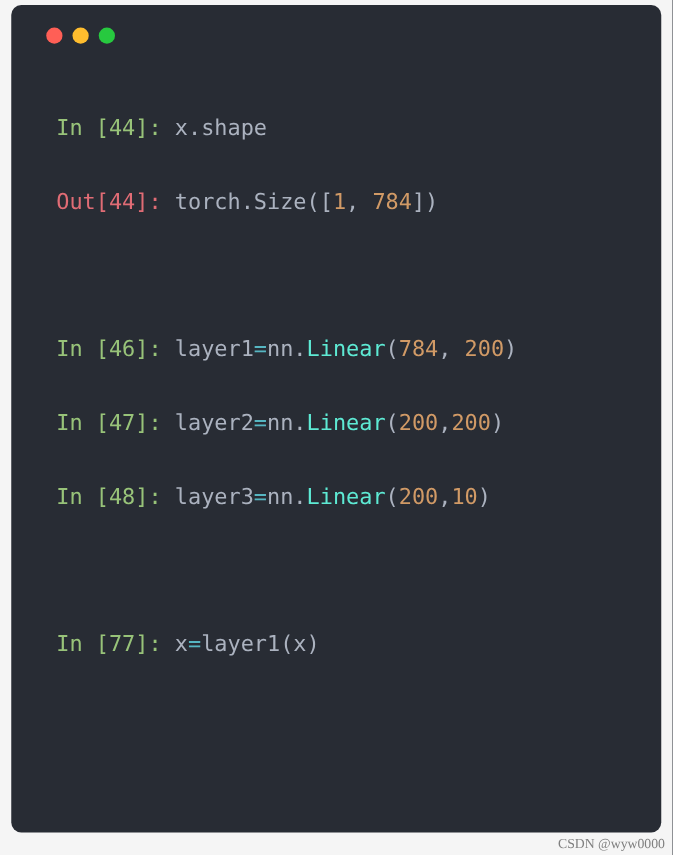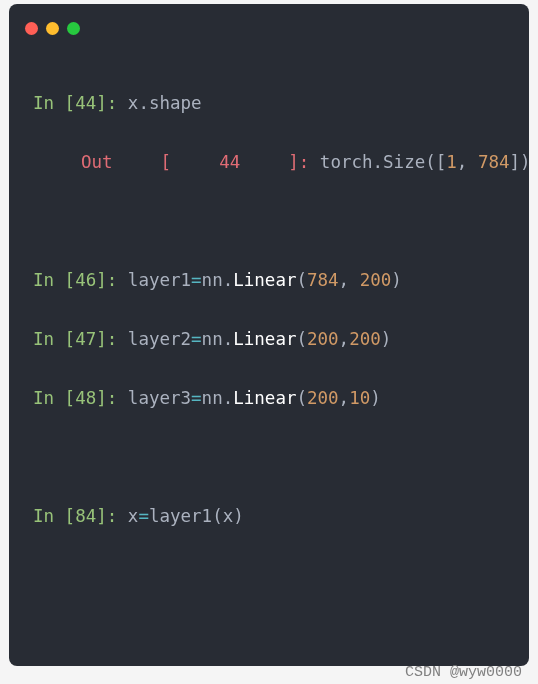--- a/index.html
+++ b/index.html
@@ -9,21 +9,21 @@
       background: #f5f5f5;
       font-family: "Menlo", "Monaco", "Consolas", monospace;
       position: relative;
     }
     .terminal {
       width: 520px;
       height: 662px;
       margin: 4px auto 0;
       background: #282c34;
       border-radius: 8px;
-      padding: 18px 0 0 0;
+      padding: 18px 0 0 12px;
       overflow: hidden;
     }
     .titlebar {
       display: flex;
       gap: 8px;
       padding-left: 16px;
       margin-bottom: 24px;
     }
     .dot {
       width: 13px;
@@ -34,53 +34,53 @@
     .dot-yellow { background: #ffbd2e; }
     .dot-green { background: #27c93f; }
     .code {
       padding: 0 24px;
       font-size: 17.5px;
       line-height: 29.5px;
       white-space: pre;
       color: #abb2bf;
     }
     .green { color: #98c379; }
-    .red { color: #e06c75; margin-left: 48px; }
+    .red { color: #e06c75; }
     .orange { color: #d19a66; }
     .plain { color: #abb2bf; }
     .cyan { color: #56b6c2; }
-    .purple { color: #ffffff; }
+    .purple { color: #5eead4; }
     .line { display: block; min-height: 29.5px; }
     .watermark {
       position: absolute;
       bottom: 3px;
-      right: 16px;
-      font-size: 15px;
+      right: 6px;
+      font-size: 11px;
       color: #808080;
-      font-family: Liberation Mono, monospace;
+      font-family: Liberation Serif, serif;
     }
   </style>
 </head>
 <body>
 
 <div class="terminal">
   <div class="titlebar">
     <div class="dot dot-red"></div>
     <div class="dot dot-yellow"></div>
     <div class="dot dot-green"></div>
   </div>
   <div class="code">
 <span class="line"><span class="green">In </span><span class="green">[</span><span class="green">44</span><span class="green">]: </span><span class="plain">x</span><span class="plain">.shape</span></span>
 <span class="line"><span class="red">Out</span><span class="red">[</span><span class="red">44</span><span class="red">]: </span><span class="plain">torch</span><span class="plain">.</span><span class="plain">Size</span><span class="plain">([</span><span class="orange">1</span><span class="plain">, </span><span class="orange">784</span><span class="plain">])</span></span>
 <span class="line"></span>
 <span class="line"><span class="green">In </span><span class="green">[</span><span class="green">46</span><span class="green">]: </span><span class="plain">layer1</span><span class="cyan">=</span><span class="plain">nn</span><span class="plain">.</span><span class="purple">Linear</span><span class="plain">(</span><span class="orange">784</span><span class="plain">, </span><span class="orange">200</span><span class="plain">)</span></span>
 <span class="line"><span class="green">In </span><span class="green">[</span><span class="green">47</span><span class="green">]: </span><span class="plain">layer2</span><span class="cyan">=</span><span class="plain">nn</span><span class="plain">.</span><span class="purple">Linear</span><span class="plain">(</span><span class="orange">200</span><span class="plain">,</span><span class="orange">200</span><span class="plain">)</span></span>
 <span class="line"><span class="green">In </span><span class="green">[</span><span class="green">48</span><span class="green">]: </span><span class="plain">layer3</span><span class="cyan">=</span><span class="plain">nn</span><span class="plain">.</span><span class="purple">Linear</span><span class="plain">(</span><span class="orange">200</span><span class="plain">,</span><span class="orange">10</span><span class="plain">)</span></span>
 <span class="line"></span>
-<span class="line"><span class="green">In </span><span class="green">[</span><span class="green">84</span><span class="green">]: </span><span class="plain">x</span><span class="cyan">=</span><span class="plain">layer1</span><span class="plain">(x)</span></span>
+<span class="line"><span class="green">In </span><span class="green">[</span><span class="green">77</span><span class="green">]: </span><span class="plain">x</span><span class="cyan">=</span><span class="plain">layer1</span><span class="plain">(x)</span></span>
 
 
 
 
 
 
 
 
   </div>
 </div>

